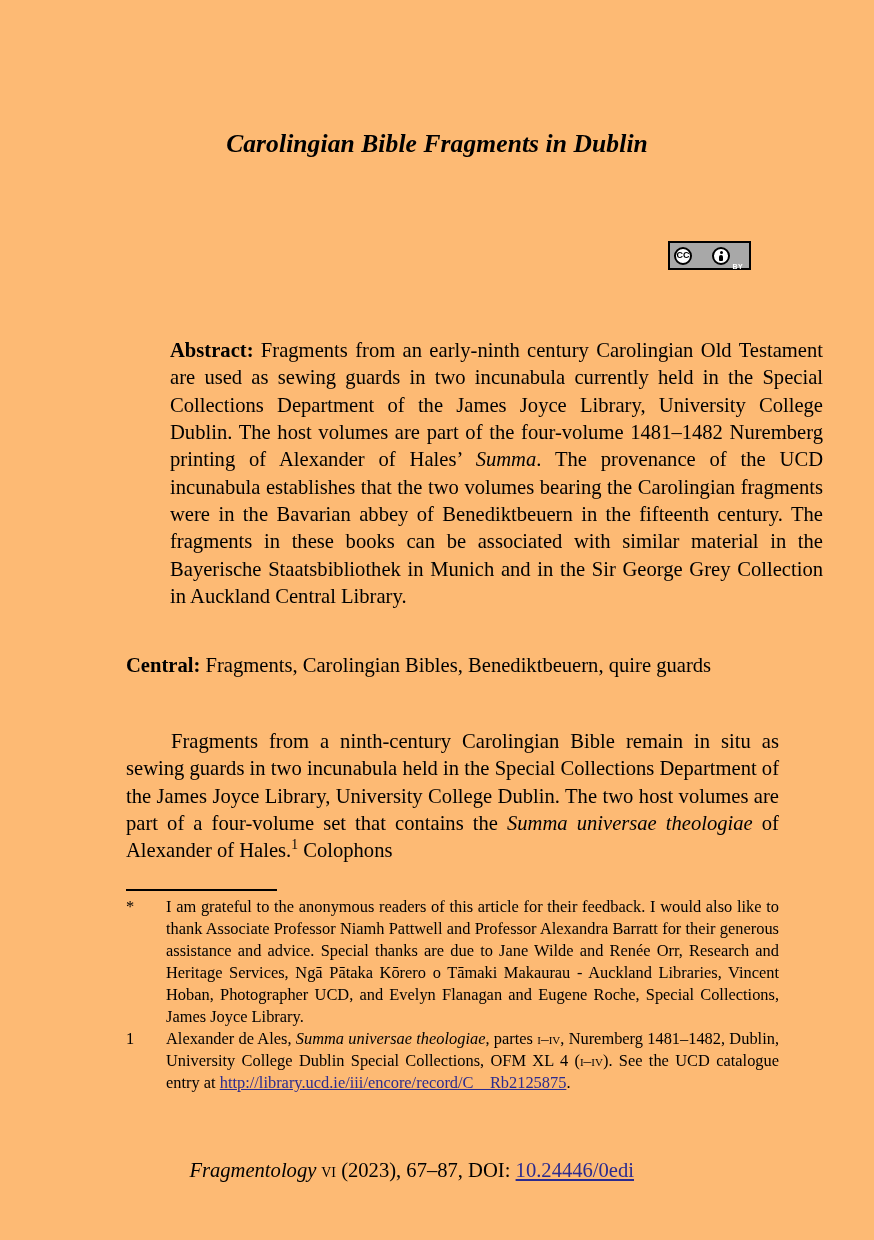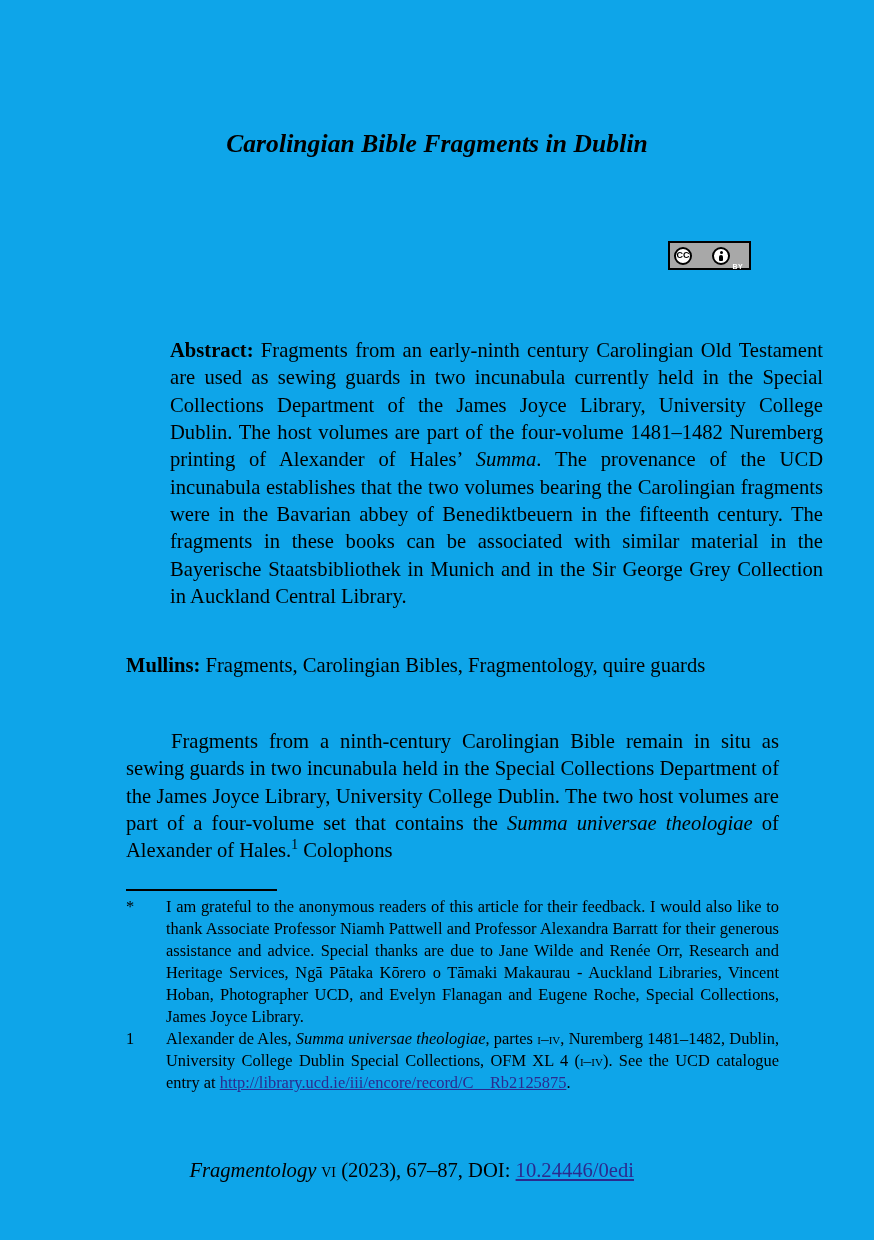--- a/index.html
+++ b/index.html
@@ -8,21 +8,21 @@
     background: #ffffff;
   }
   body {
     font-family: "Liberation Serif", "DejaVu Serif", serif;
     color: #000000;
   }
   .page {
     position: relative;
     width: 874px;
     height: 1240px;
-    background: #0ea5e9;
+    background: #fdba74;
     overflow: hidden;
     box-sizing: border-box;
   }
 
   
   .title {
     position: absolute;
     left: 0;
     top: 112px;
     width: 874px;
@@ -233,21 +233,21 @@
         </span>
     </div>
     <span class="cc-by-label">BY</span>
   </div>
 
   <div class="col abstract">
     <span class="lead-label">Abstract:</span><span> Fragments from an early-ninth century Carolingian Old Testament are used as sewing guards in two incunabula currently held in the Special Collections Department of the James Joyce Library, University College Dublin. The host volumes are part of the four-volume 1481–1482 Nuremberg printing of Alexander of Hales’ </span><i>Summa</i><span>. The provenance of the UCD incunabula establishes that the two volumes bearing the Carolingian fragments were in the Bavarian abbey of Benediktbeuern in the fifteenth century. The fragments in these books can be associated with similar material in the Bayerische Staatsbibliothek in Munich and in the Sir George Grey Collection in Auckland Central Library.</span>
   </div>
 
   <div class="col keywords">
-    <span class="lead-label">Mullins:</span><span> Fragments, Carolingian Bibles, Fragmentology, quire guards</span>
+    <span class="lead-label">Central:</span><span> Fragments, Carolingian Bibles, Benediktbeuern, quire guards</span>
   </div>
 
   <div class="col body-para">
     <span>Fragments from a ninth-century Carolingian Bible remain in situ as sewing guards in two incunabula held in the Special Collections Department of the James Joyce Library, University College Dublin. The two host volumes are part of a four-volume set that contains the </span><i>Summa universae theologiae</i><span> of Alexander of Hales.</span><sup class="fn">1</sup><span> Colophons</span>
   </div>
 
   <div class="fn-rule"></div>
 
   <div class="footnotes">
 

